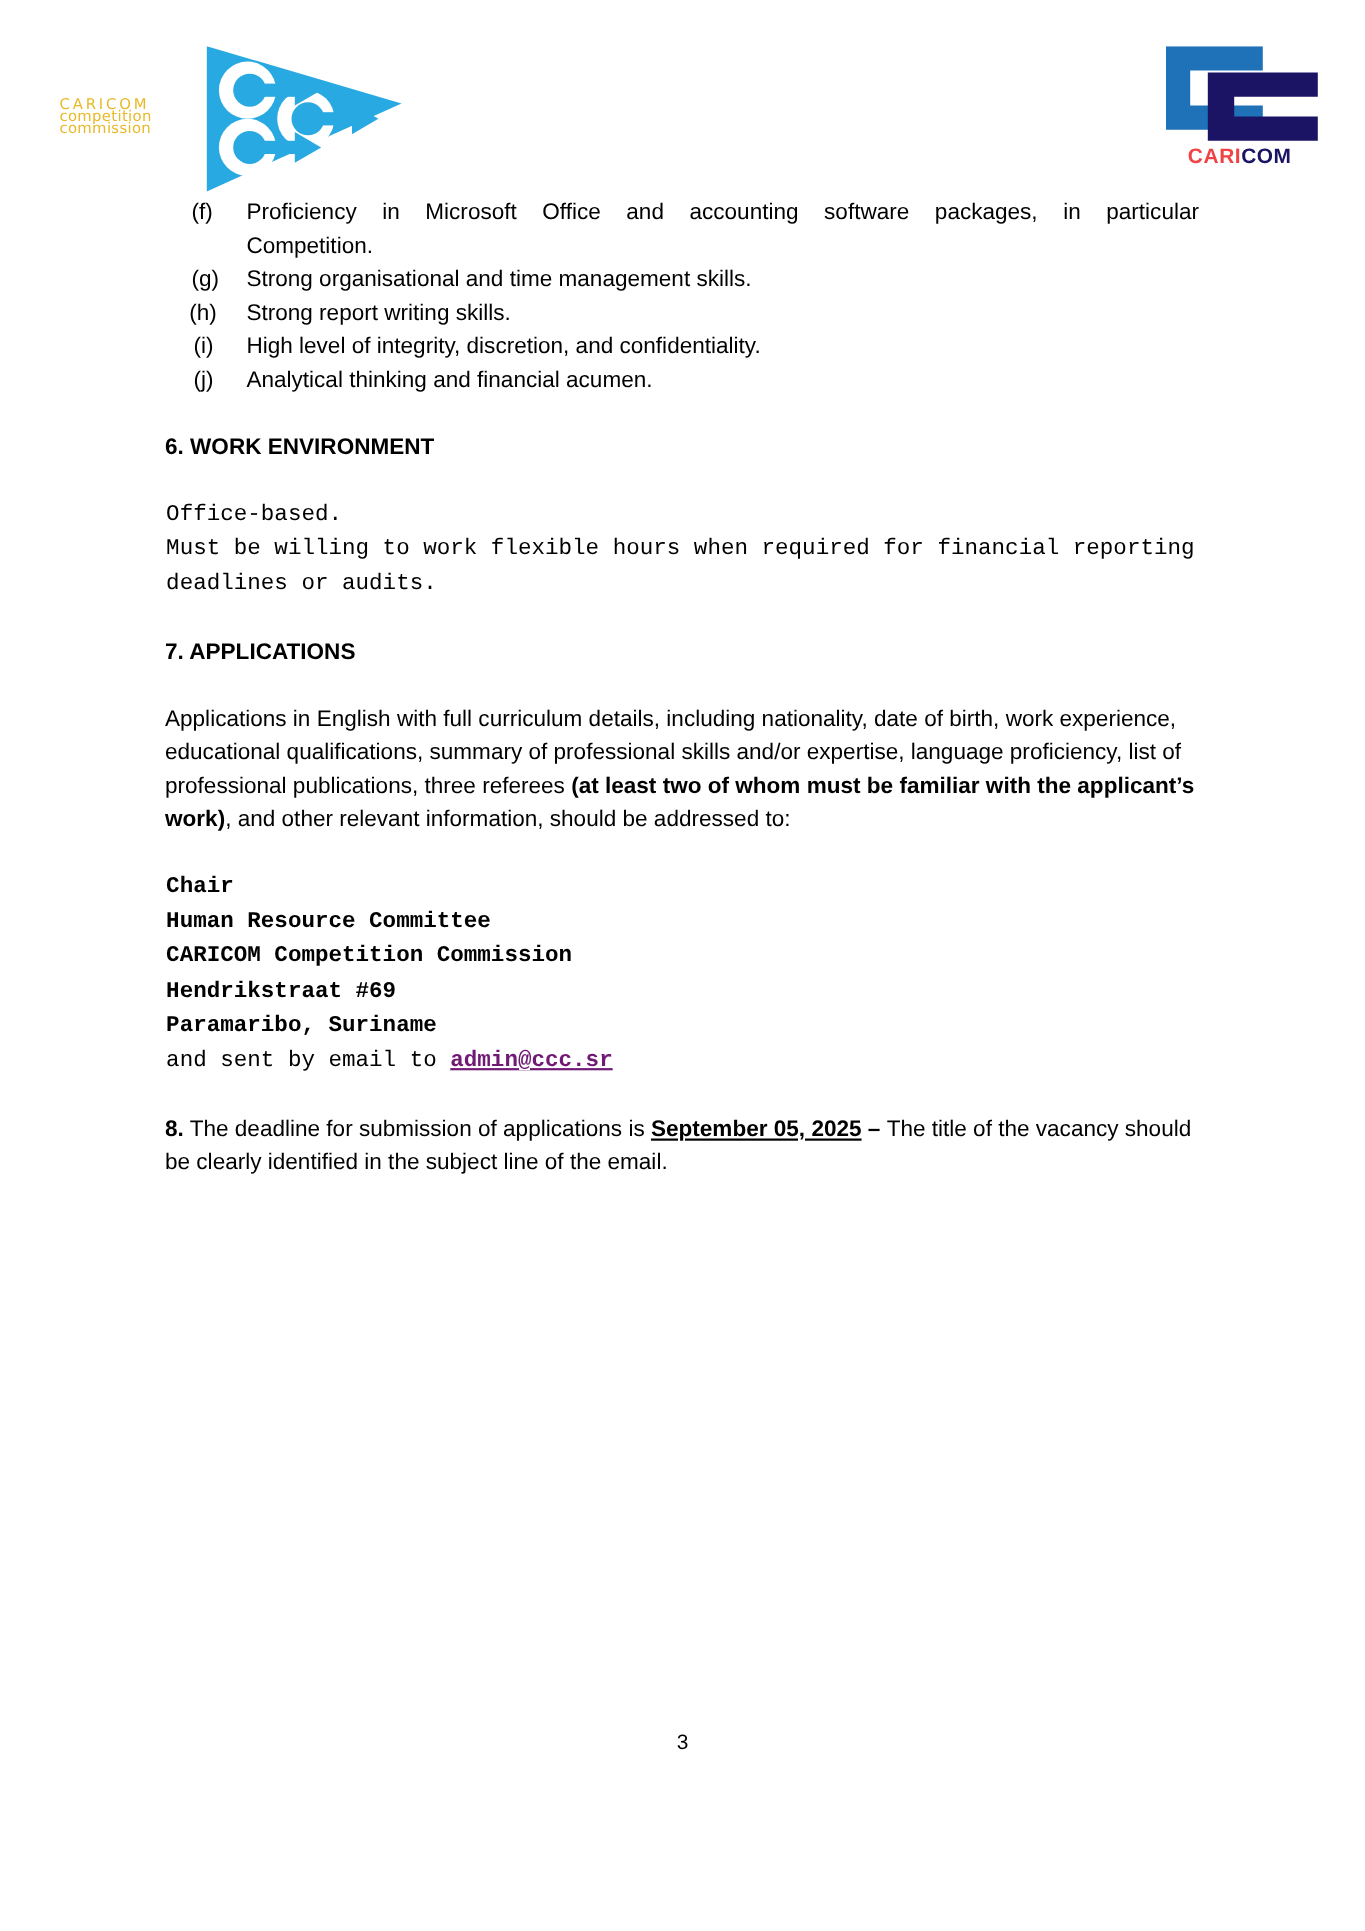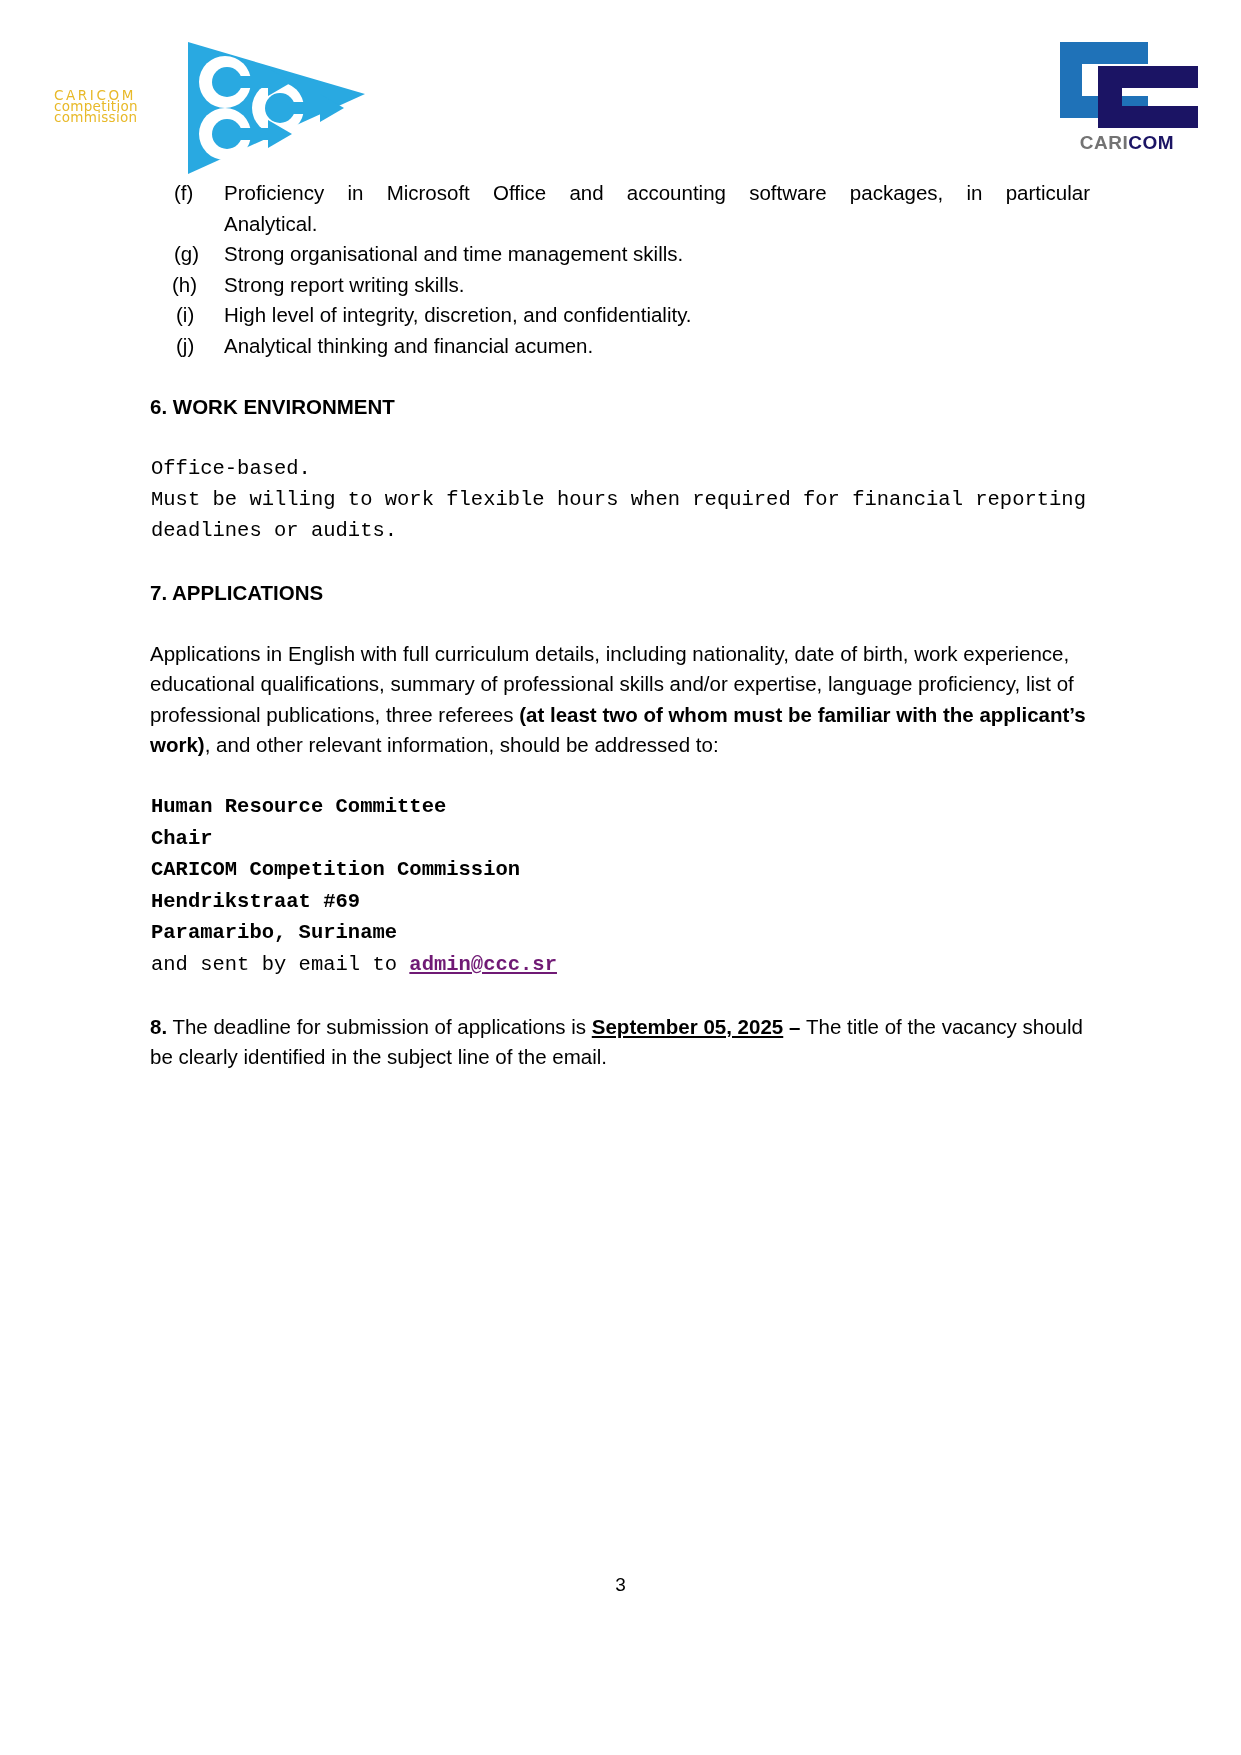--- a/index.html
+++ b/index.html
@@ -7,21 +7,21 @@
       font-family: "Liberation Sans", "DejaVu Sans", sans-serif; color: #000; }
     .page { position: absolute; left: 0; top: 0; width: 1100px; height: 1755px; }
     .logo-left { position: absolute; left: 52px; top: 42px; width: 310px; height: 135px; }
     .logo-left .ltext { position: absolute; left: 2px; top: 48px; color: #e8b928;
       font-family: "DejaVu Sans", sans-serif; font-size: 13.5px; line-height: 11px; letter-spacing: 0.3px; }
     .logo-left .ltext .l1 { letter-spacing: 2.6px; font-size: 13.5px; }
     .logo-left svg { position: absolute; left: 128px; top: 0; }
     .logo-right { position: absolute; left: 1052px; top: 42px; width: 152px; height: 110px; }
     .logo-right .rtext { position: absolute; left: 0; top: 90px; width: 150px; text-align: center;
       font-family: "Liberation Sans", sans-serif; font-weight: bold; font-size: 19px; letter-spacing: 0.5px; }
-    .logo-right .rtext .a { color: #737373; margin-top: 15px; }
+    .logo-right .rtext .a { color: #ef4444; margin-top: 15px; }
     .logo-right .rtext .b { color: #1b1464; }
     .content { position: absolute; left: 150px; top: 178px; width: 940px;
       font-family: "Liberation Sans Narrow", "Liberation Sans", sans-serif; font-size: 20.5px; line-height: 30.5px; }
     .list-item { position: relative; padding-left: 74px; text-align: justify; }
     .list-item .lbl { position: absolute; left: 24px; width: 40px; text-align: left; }
     .item-f { text-align-last: left; }
     .item-f .first { display: block; text-align: justify; text-align-last: justify; }
     .gap { height: 30.5px; }
     .heading { font-weight: bold; }
     .para p { margin: 1px; font-family: Liberation Mono, monospace; }
@@ -72,21 +72,21 @@
     <div class="rtext">
       <span class="a">CARI</span><span class="b">COM</span>
     </div>
   </div>
 
   <div class="content">
 
     <div class="list-item item-f">
       <span class="lbl">(f)</span>
       <span class="first">Proficiency in Microsoft Office and accounting software packages, in particular</span>
-      <span>Analytical.</span>
+      <span>Competition.</span>
     </div>
     <div class="list-item">
       <span class="lbl">(g)</span>
       <span>Strong organisational and time management skills.</span>
     </div>
     <div class="list-item">
       <span class="lbl" style="left:22px">(h)</span>
       <span>Strong report writing skills.</span>
     </div>
     <div class="list-item">
@@ -108,22 +108,22 @@
 
     <div class="gap"></div>
     <div class="heading">7. APPLICATIONS</div>
     <div class="gap"></div>
     <div class="para">
       <span>Applications in English with full curriculum details, including nationality, date of birth, work experience, educational qualifications, summary of professional skills and/or expertise, language proficiency, list of professional publications, three referees </span><span class="bold">(at least two of whom must be familiar with the applicant’s work)</span><span>, and other relevant information, should be addressed to:</span>
     </div>
 
     <div class="gap"></div>
     <div class="para">
+      <p class="bold">Chair</p>
       <p class="bold">Human Resource Committee</p>
-      <p class="bold">Chair</p>
       <p class="bold">CARICOM Competition Commission</p>
       <p class="bold">Hendrikstraat #69</p>
       <p class="bold">Paramaribo, Suriname</p>
       <p><span>and sent by email to </span><a class="email">admin@ccc.sr</a></p>
     </div>
 
     <div class="gap"></div>
     <div class="para">
       <span class="bold">8.</span><span> The deadline for submission of applications is </span><span class="bold u">September 05, 2025</span><span class="bold"> – </span><span>The title of the vacancy should be clearly identified in the subject line of the email.</span>
     </div>

